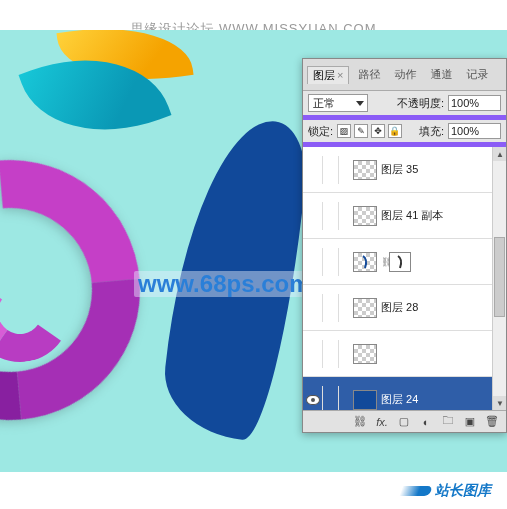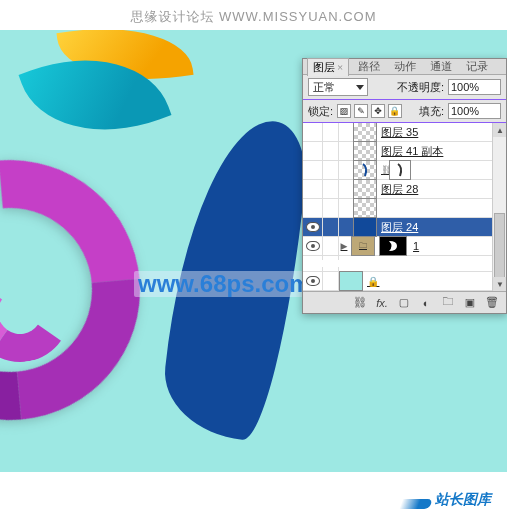--- a/index.html
+++ b/index.html
@@ -1,38 +1,38 @@
 <!DOCTYPE html>
 <html><head>
 <meta charset="utf-8">
 <style>
   * { box-sizing: border-box; margin: 0; padding: 0; }
   body { width: 507px; height: 509px; font-family: "Microsoft YaHei", sans-serif; font-size: 12px; background: #fff; position: relative; overflow: hidden; }
   .canvas { position: absolute; left: 0; top: 30px; width: 507px; height: 442px; background: #9de8e3; overflow: hidden; }
-  .header-text { position: absolute; left: 0; top: 8px; width: 507px; text-align: center; font-size: 13px; color: #999; letter-spacing: 1px; }
+  .header-text { position: absolute; left: 0; top: 20px; width: 507px; text-align: center; font-size: 13px; color: #999; letter-spacing: 1px; }
   .watermark { position: absolute; left: 134px; top: 224px; font-size: 24px; font-weight: bold; color: #2a7fd8; background: rgba(230,240,255,0.45); padding: 1px 4px; border-radius: 2px; line-height: 1; margin-top: 17px; }
-  .footer { position: absolute; left: 0; bottom: 0; width: 507px; height: 37px; background: #fff; display: flex; align-items: flex-end; justify-content: flex-end; padding-right: 16px; }
+  .footer { position: absolute; left: 0; bottom: 0; width: 507px; height: 37px; background: #fff; display: flex; align-items: center; justify-content: flex-end; padding-right: 16px; }
   .footer-logo { font-size: 14px; font-style: italic; color: #1478c8; font-weight: bold; }
   .footer-swoosh { display: inline-block; width: 30px; height: 10px; margin-right: 4px; background: linear-gradient(90deg, transparent 0%, #1478c8 60%, #1478c8 100%); border-radius: 0 8px 8px 0; transform: skewX(-20deg); }
 
   
   .panel { position: absolute; right: 0; top: 58px; width: 205px; background: #e8e8e8; border: 1px solid #888; box-shadow: 0 2px 8px rgba(0,0,0,.3); font-size: 11px; color: #222; }
-  .panel-tabs { display: flex; background: #dcdcdc; border-bottom: 1px solid #aaa; height: 16px; align-items: center; padding: 0 4px; gap: 4px; font-family: Liberation Serif, serif; }
+  .panel-tabs { display: flex; background: #dcdcdc; border-bottom: 1px solid #aaa; height: 32px; align-items: center; padding: 0 4px; gap: 4px; }
   .panel-tab { padding: 1px 5px; color: #555; cursor: pointer; }
   .panel-tab.active { background: #e8e8e8; border: 1px solid #aaa; border-bottom: none; color: #000; }
   .panel-tab .close-x { margin-left: 2px; color: #888; }
-  .panel-row { display: flex; align-items: center; padding: 3px 5px; border-bottom: 1px solid #8b5cf6; background: #e6e6e6; gap: 4px; }
+  .panel-row { display: flex; align-items: center; padding: 3px 5px; border-bottom: 5px solid #8b5cf6; background: #e6e6e6; gap: 4px; }
   .select-box { border: 1px solid #999; background: #fff; height: 18px; display: inline-flex; align-items: center; padding: 0 14px 0 4px; position: relative; min-width: 60px; }
   .select-box::after { content: ""; position: absolute; right: 3px; top: 6px; border-left: 4px solid transparent; border-right: 4px solid transparent; border-top: 5px solid #333; }
   .num-input { border: 1px solid #999; background: #fff; width: 53px; height: 16px; display: inline-flex; align-items: center; padding: 0 2px; font-size: 11px; }
   .lock-icons { display: flex; gap: 3px; align-items: center; }
   .lock-sq { width: 14px; height: 14px; border: 1px solid #999; background: #fff; display: inline-flex; align-items: center; justify-content: center; font-size: 9px; }
 
   .layer-list { background: #fff; max-height: 263px; overflow: hidden; position: relative; }
-  .layer-item { display: flex; align-items: center; height: 19px; border-bottom: 1px solid #ddd; padding-right: 4px; text-decoration: underline; }
+  .layer-item { display: flex; align-items: center; height: 46px; border-bottom: 1px solid #ddd; padding-right: 4px; }
   .layer-item.selected { background: #2f5ea8; color: #fff; }
   .vis-col { width: 20px; height: 28px; border-right: 1px solid #ddd; display: flex; align-items: center; justify-content: center; }
   .eye { width: 14px; height: 10px; border: 1px solid #555; border-radius: 50%/60%; position: relative; background: #fff; }
   .eye::after { content: ""; position: absolute; left: 4px; top: 2px; width: 4px; height: 4px; background: #555; border-radius: 50%; }
   .link-col { width: 16px; height: 28px; border-right: 1px solid #ddd; }
   .indent { width: 14px; flex-shrink: 0; }
   .disclosure { width: 10px; display: inline-flex; justify-content: center; color: #666; font-size: 9px; margin-right: 2px; }
   .thumb { width: 24px; height: 20px; border: 1px solid #888; background: #fff; margin-right: 4px; flex-shrink: 0; display: flex; align-items: center; justify-content: center; overflow: hidden; font-size: 8px; }
   .thumb.transparent { background: repeating-conic-gradient(#ccc 0deg 90deg, #fff 90deg 180deg); background-size: 8px 8px; }
   .mask-link { width: 8px; font-size: 9px; text-align: center; color: #666; }

